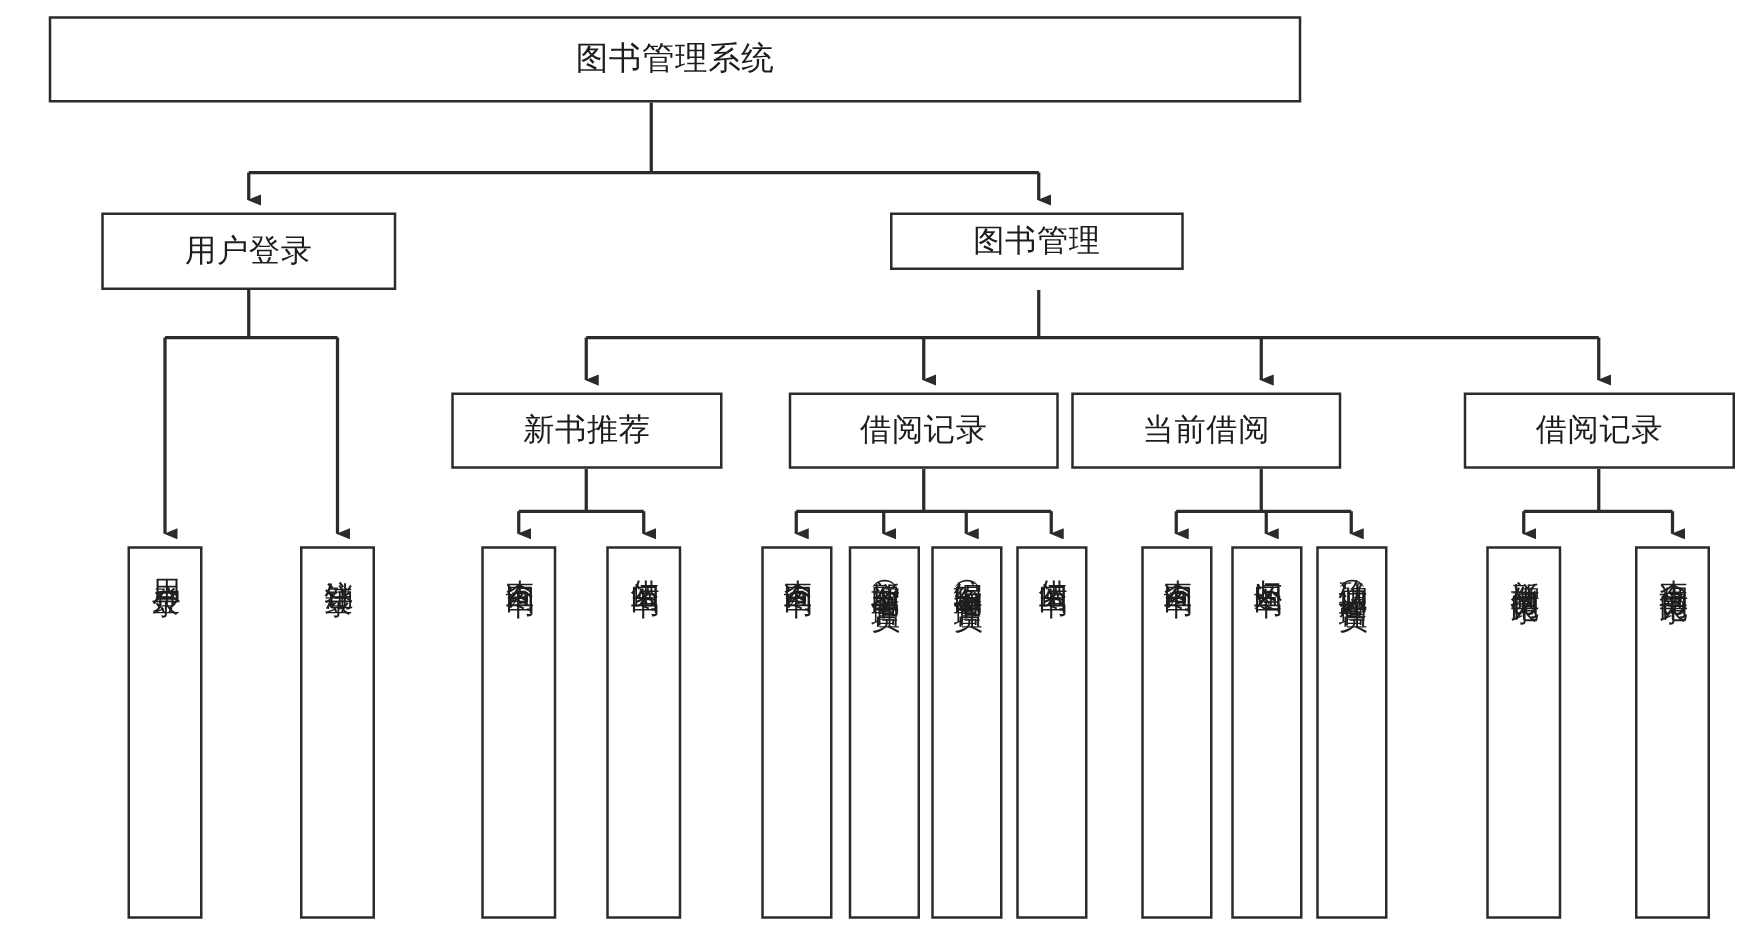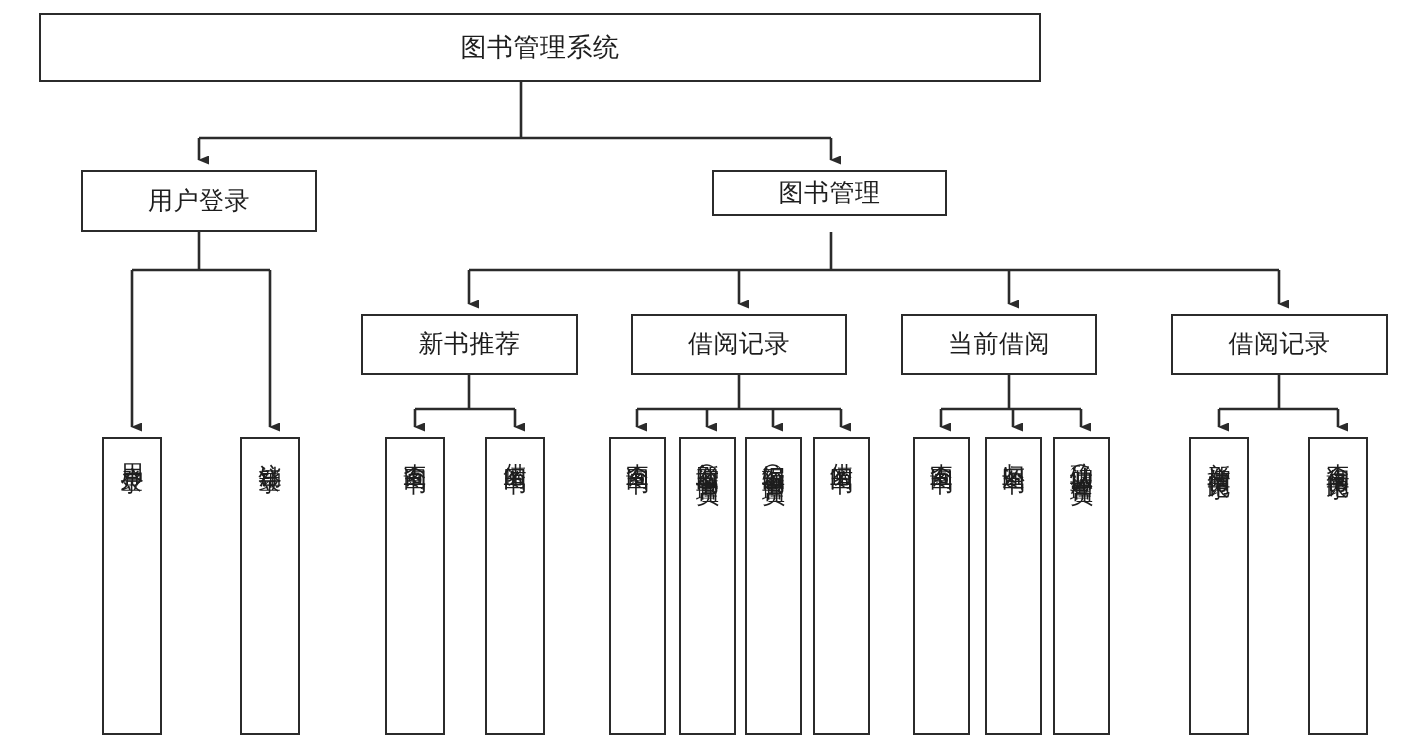--- a/index.html
+++ b/index.html
@@ -140,21 +140,21 @@
       </div>
       <div class="node horiz" style="left: 712px; top: 170px; width: 235px; height: 46px;">
         <span class="node-label">图书管理</span>
       </div>
       <div class="node horiz" style="left: 361px; top: 314px; width: 217px; height: 61px; text-align: center;">
         <span class="node-label">新书推荐</span>
       </div>
       <div class="node horiz" style="left: 631px; top: 314px; width: 216px; height: 61px;">
         <span class="node-label">借阅记录</span>
       </div>
-      <div class="node horiz" style="left: 901px; top: 314px; width: 196px; height: 61px;">
+      <div class="node horiz" style="left: 857px; top: 314px; width: 216px; height: 61px;">
         <span class="node-label">当前借阅</span>
       </div>
       <div class="node horiz" style="left: 1171px; top: 314px; width: 217px; height: 61px;">
         <span class="node-label">借阅记录</span>
       </div>
       <div class="node vert" style="left: 102px; top: 437px; width: 60px; height: 298px;">
         <span class="node-label">用户登录</span>
       </div>
       <div class="node vert" style="left: 240px; top: 437px; width: 60px; height: 298px;">
         <span class="node-label">注销登录</span>

